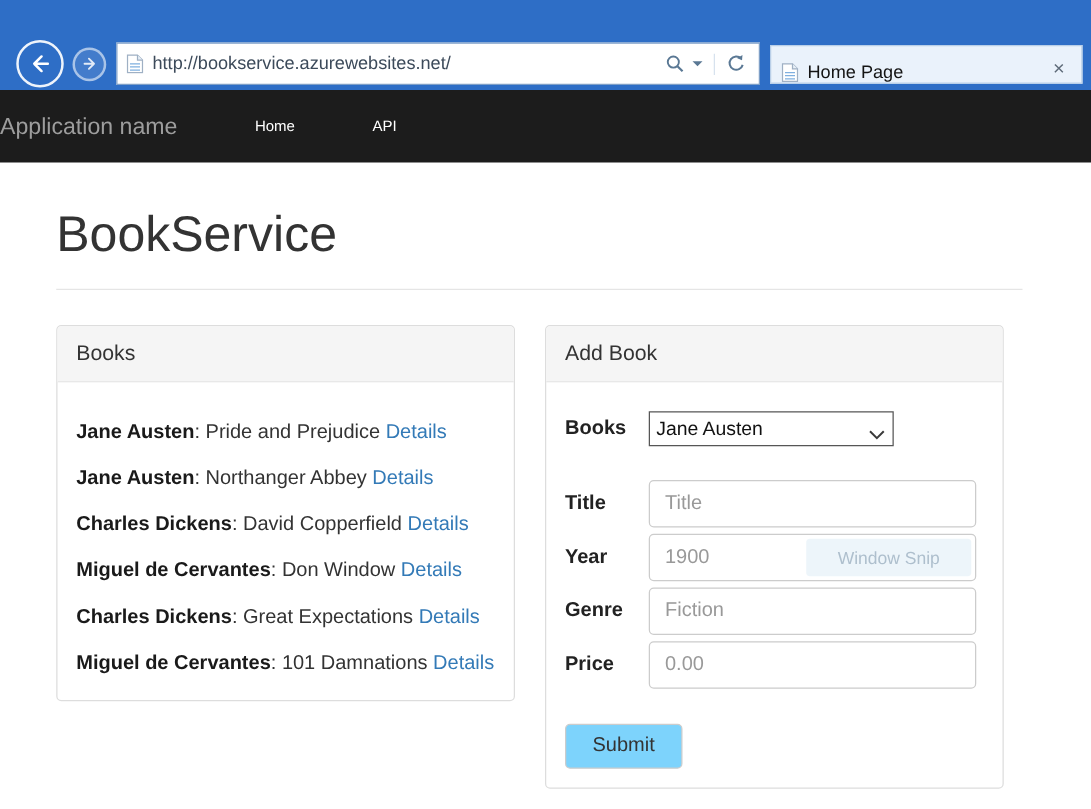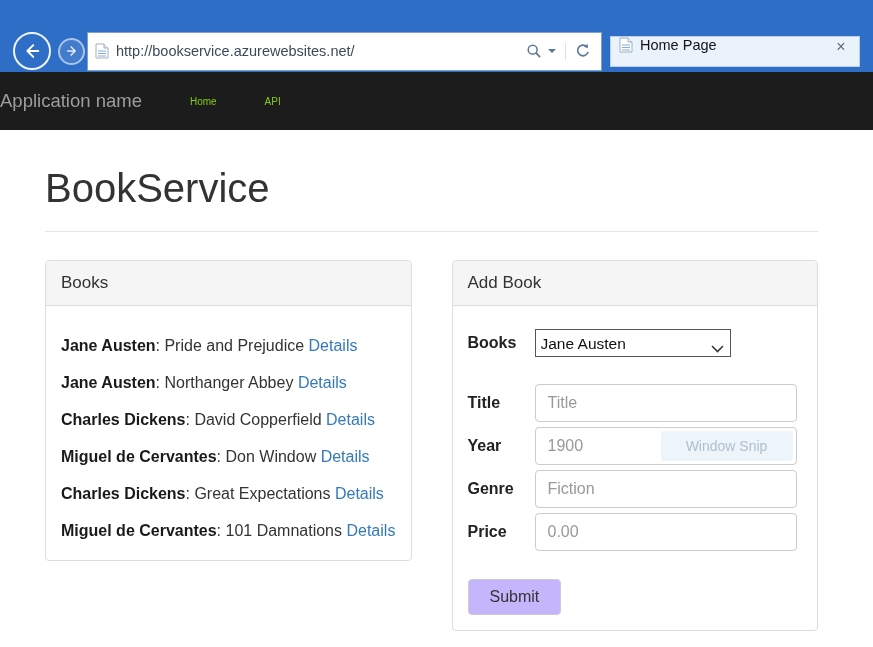--- a/index.html
+++ b/index.html
@@ -16,50 +16,50 @@
   .browser { position: relative; height: 72px; background: var(--frame-blue, #2e6ec6); }
   .chrome-row { position:absolute; left:0; right:0; top:32px; height:38px; display:flex; align-items:center; }
   .nav-circle {
     border-radius:50%; display:flex; align-items:center; justify-content:center;
     background:transparent; cursor:pointer; flex:0 0 auto; padding:0;
   }
   .back-btn { width:38px; height:38px; border:2px solid rgba(255,255,255,.92); margin-left:13px; }
   .fwd-btn  { width:27px; height:27px; border:2px solid rgba(255,255,255,.55); margin-left:7px; background:rgba(255,255,255,.10); }
 
   .address-bar {
-    margin-left:2px; width:515px; height:39px; background:#fff;
+    margin-left:8px; width:515px; height:34px; background:#fff;
     border:1px solid #7e9fc7; display:flex; align-items:center; padding:0 7px;
     cursor:text;
   }
   .url-text { flex:1; font-size:14.5px; color:#3c4a5a; white-space:nowrap; overflow:hidden; margin-left:7px; }
   .addr-icon { display:flex; align-items:center; justify-content:center; padding:0 3px; cursor:pointer; }
   .caret-down { width:0; height:0; border-left:4px solid transparent; border-right:4px solid transparent; border-top:4px solid #5a7894; margin:0 3px; }
   .addr-divider { width:1px; height:17px; background:#d7e2ee; margin:0 6px; }
 
   .tab {
     margin-left:8px; width:250px; height:31px; background:#eaf2fb;
-    border:1px solid #b9cfe8; display:flex; align-items:flex-start; padding:0 8px; cursor:pointer;
+    border:1px solid #b9cfe8; display:flex; align-items:flex-end; padding:0 8px; cursor:pointer;
   }
   .tab-title { flex:1; font-size:14.5px; color:#141414; margin-left:7px; white-space:nowrap; overflow:hidden; }
   .tab-close { border:none; background:transparent; font-size:16px; color:#5e6b79; cursor:pointer; width:20px; line-height:20px; padding:0; }
 
   
   .navbar {
     height:58px; background: var(--navbar-bg, #1c1c1c);
     display:flex; align-items:center; 
   }
   .brand { font-size:18.5px; color:#9d9d9d; cursor:pointer; }
-  .nav-link { font-size:10px; color:#84cc16; margin-left:48px; cursor:pointer; text-decoration:none; }
+  .nav-link { font-size:12px; color:#ffffff; margin-left:62px; cursor:pointer; text-decoration:none; }
 
   
   .container { width:773px; margin-left:45px; }
   h1.page-title { font-size:40px; font-weight:400; color:#333; margin:36px 0 20px; }
   hr.rule { border:none; border-top:1px solid #e5e5e5; margin:0 0 28px; }
 
-  .row { display:flex; gap:40px; align-items:flex-start; }
+  .row { display:flex; gap:24px; align-items:flex-start; }
 
   .panel { width:367px; border:1px solid var(--panel-border,#ddd); border-radius:4px; background:#fff; }
   .panel-heading {
     background: var(--panel-heading-bg,#f5f5f5); border-bottom:1px solid var(--panel-border,#ddd);
     padding:12px 15px; font-size:17px; color:#333; border-radius:3px 3px 0 0;
   }
   .panel-body { padding:15px; font-size:16px; color:#333; }
 
   
   .book-line { line-height:25px; margin-bottom:2px;margin-top:12px; }
@@ -86,21 +86,21 @@
   }
   .text-input::placeholder { color:#999; opacity:1; }
   .snip-overlay {
     position:absolute; right:4px; top:4px; bottom:4px; width:132px;
     background:rgba(223,236,246,.55); color:#aebfcd; font-size:14px;
     display:flex; align-items:center; justify-content:center;
     border-radius:3px; pointer-events:none;
   }
   .submit-btn {
     margin-top:23px; padding:8px 21px; font-size:16px; color:#333;
-    background:#c4b5fd; border:1px solid #ccc; border-radius:4px; cursor:pointer;
+    background:#7dd3fc; border:1px solid #ccc; border-radius:4px; cursor:pointer;
     font-family:"Liberation Sans",sans-serif;
   }
 </style>
 <title>Home Page</title></head>
 <body>
 
 <div class="browser">
   <div class="chrome-row">
     <button class="nav-circle back-btn">
       <span style="display:flex">

